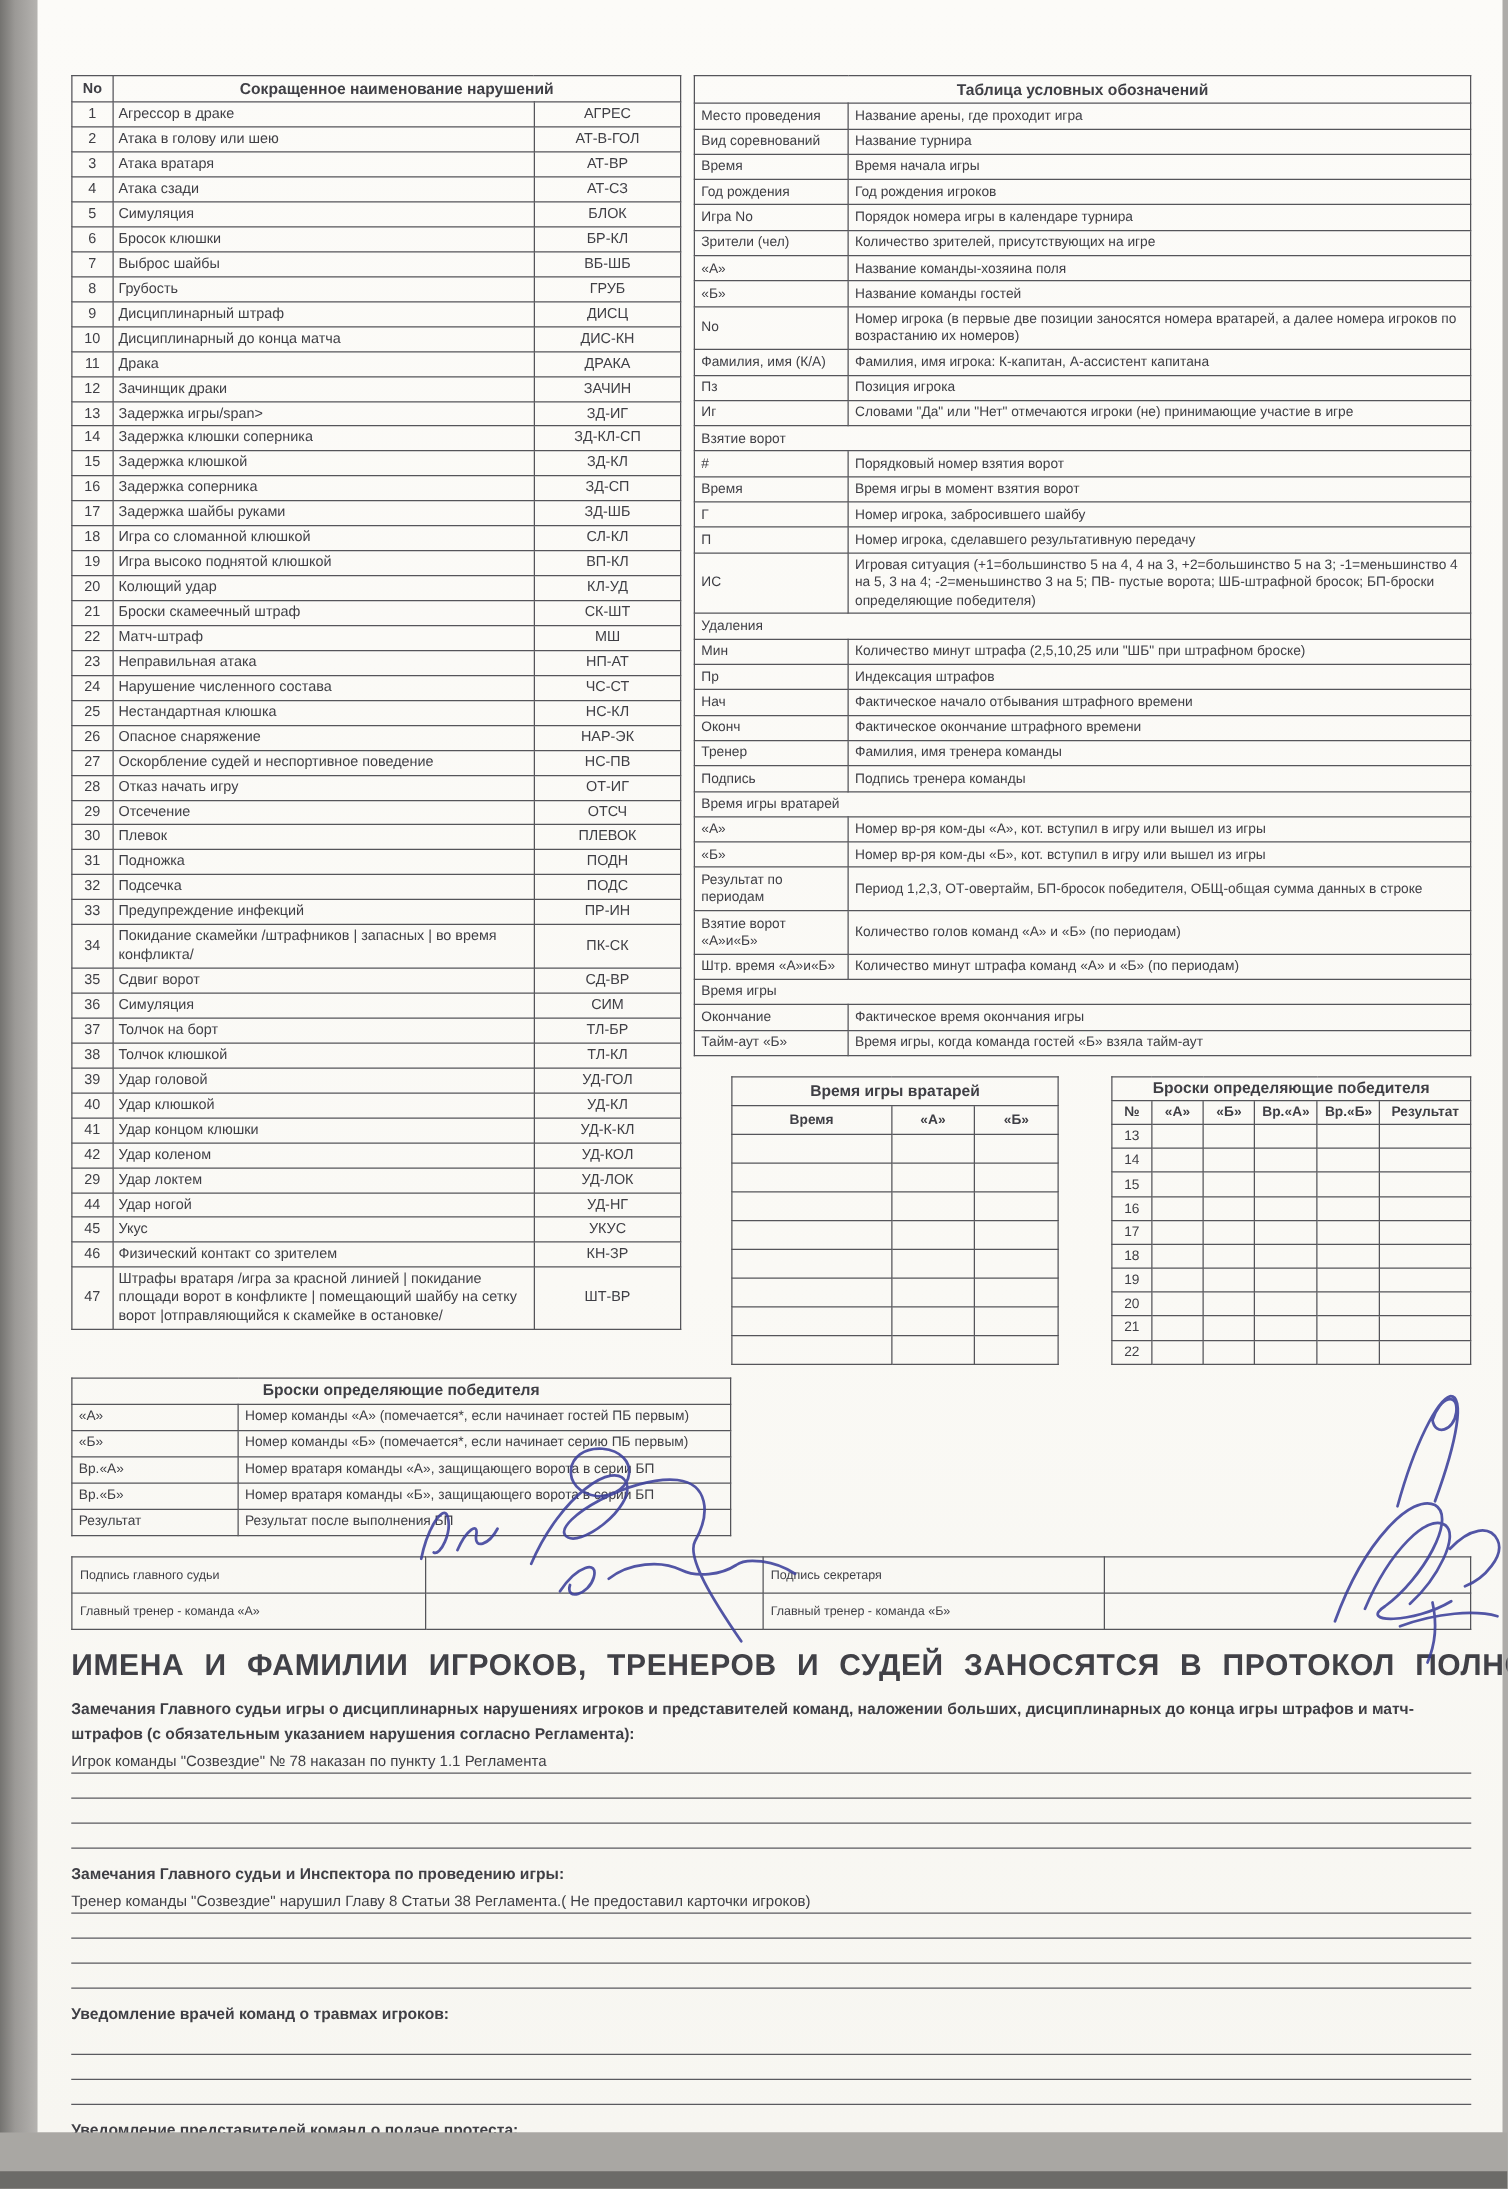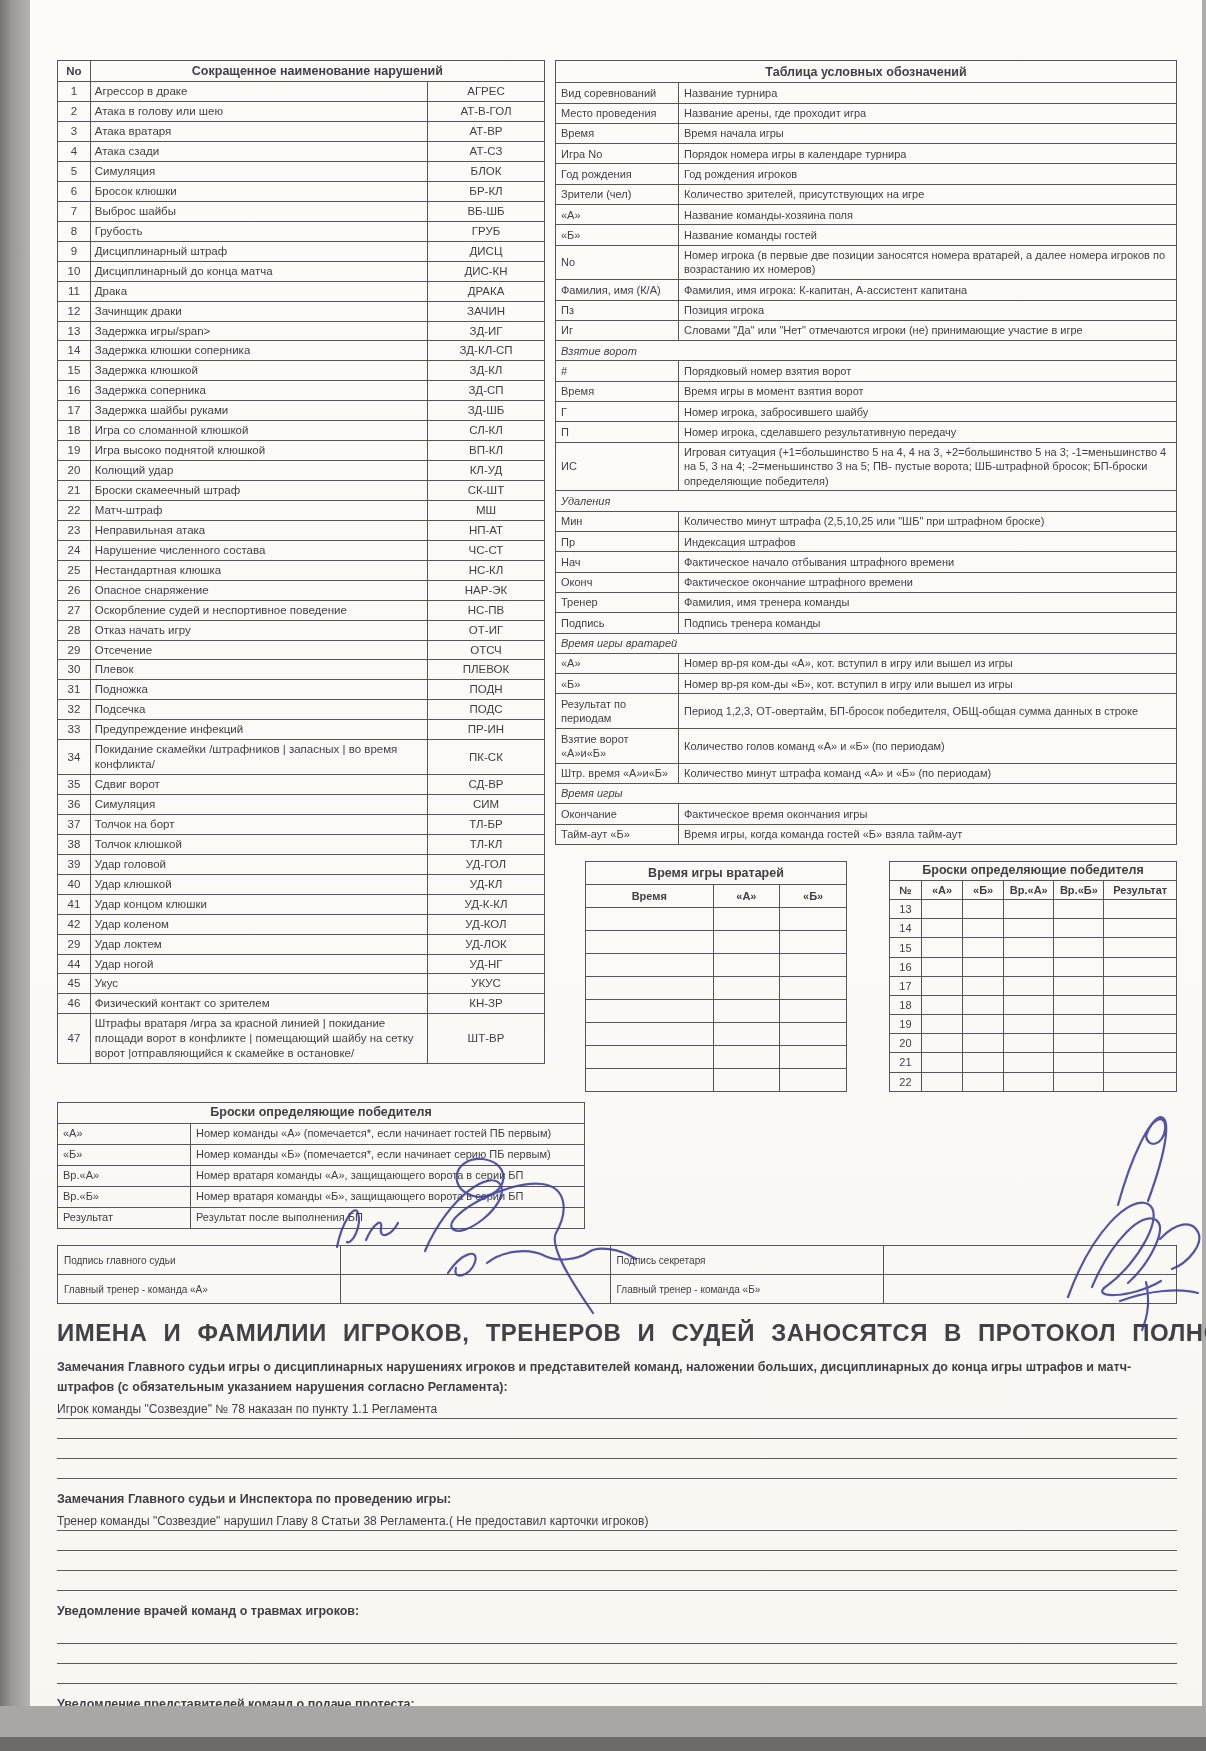--- a/index.html
+++ b/index.html
@@ -30,21 +30,21 @@
   .violations{width:488px;font-size:11.5px;table-layout:auto;}
   .violations td{padding:2px 4px;line-height:1.3;}
   .violations .c-no{width:30px;text-align:center;padding:2px 1px;}
   .violations .c-name{width:332px;}
   .violations .c-code{width:109px;text-align:center;}
 
   
   .legend{width:622px;font-size:11px;}
   .legend td{padding:2.5px 5px;line-height:1.3;}
   .legend .term{width:112px;}
-  .legend .sec{padding:2.5px 5px;font-style:italic;}
+  .legend .sec{padding:2.5px 5px;}
 
   
   .subtables{display:flex;margin-top:16px;}
   .gk{width:262px;margin-left:30px;font-size:11px;}
   .gk td{height:20px;padding:1px 4px;}
   .gk td:nth-child(1){width:128px;}
   .gk td:nth-child(2){width:62px;}
   .gk td:nth-child(3){width:62px;}
   .shootout{width:288px;margin-left:auto;font-size:11px;}
   .shootout td{height:15.5px;padding:0 3px;line-height:1.1;}
@@ -369,38 +369,38 @@
 
       <div class="col-right">
         <table class="legend">
           <tbody>
             <tr>
               <td class="tbl-title" colspan="2">Таблица условных обозначений</td>
             </tr>
           </tbody>
           <tbody>
               <tr>
+                <td class="term">Место проведения</td>
+                <td class="desc">Название арены, где проходит игра</td>
+              </tr>
+              <tr>
                 <td class="term">Вид соревнований</td>
                 <td class="desc">Название турнира</td>
               </tr>
               <tr>
-                <td class="term">Место проведения</td>
-                <td class="desc">Название арены, где проходит игра</td>
-              </tr>
-              <tr>
                 <td class="term">Время</td>
                 <td class="desc">Время начала игры</td>
               </tr>
               <tr>
+                <td class="term">Год рождения</td>
+                <td class="desc">Год рождения игроков</td>
+              </tr>
+              <tr>
                 <td class="term">Игра No</td>
                 <td class="desc">Порядок номера игры в календаре турнира</td>
-              </tr>
-              <tr>
-                <td class="term">Год рождения</td>
-                <td class="desc">Год рождения игроков</td>
               </tr>
               <tr>
                 <td class="term">Зрители (чел)</td>
                 <td class="desc">Количество зрителей, присутствующих на игре</td>
               </tr>
               <tr>
                 <td class="term">«А»</td>
                 <td class="desc">Название команды-хозяина поля</td>
               </tr>
               <tr>

